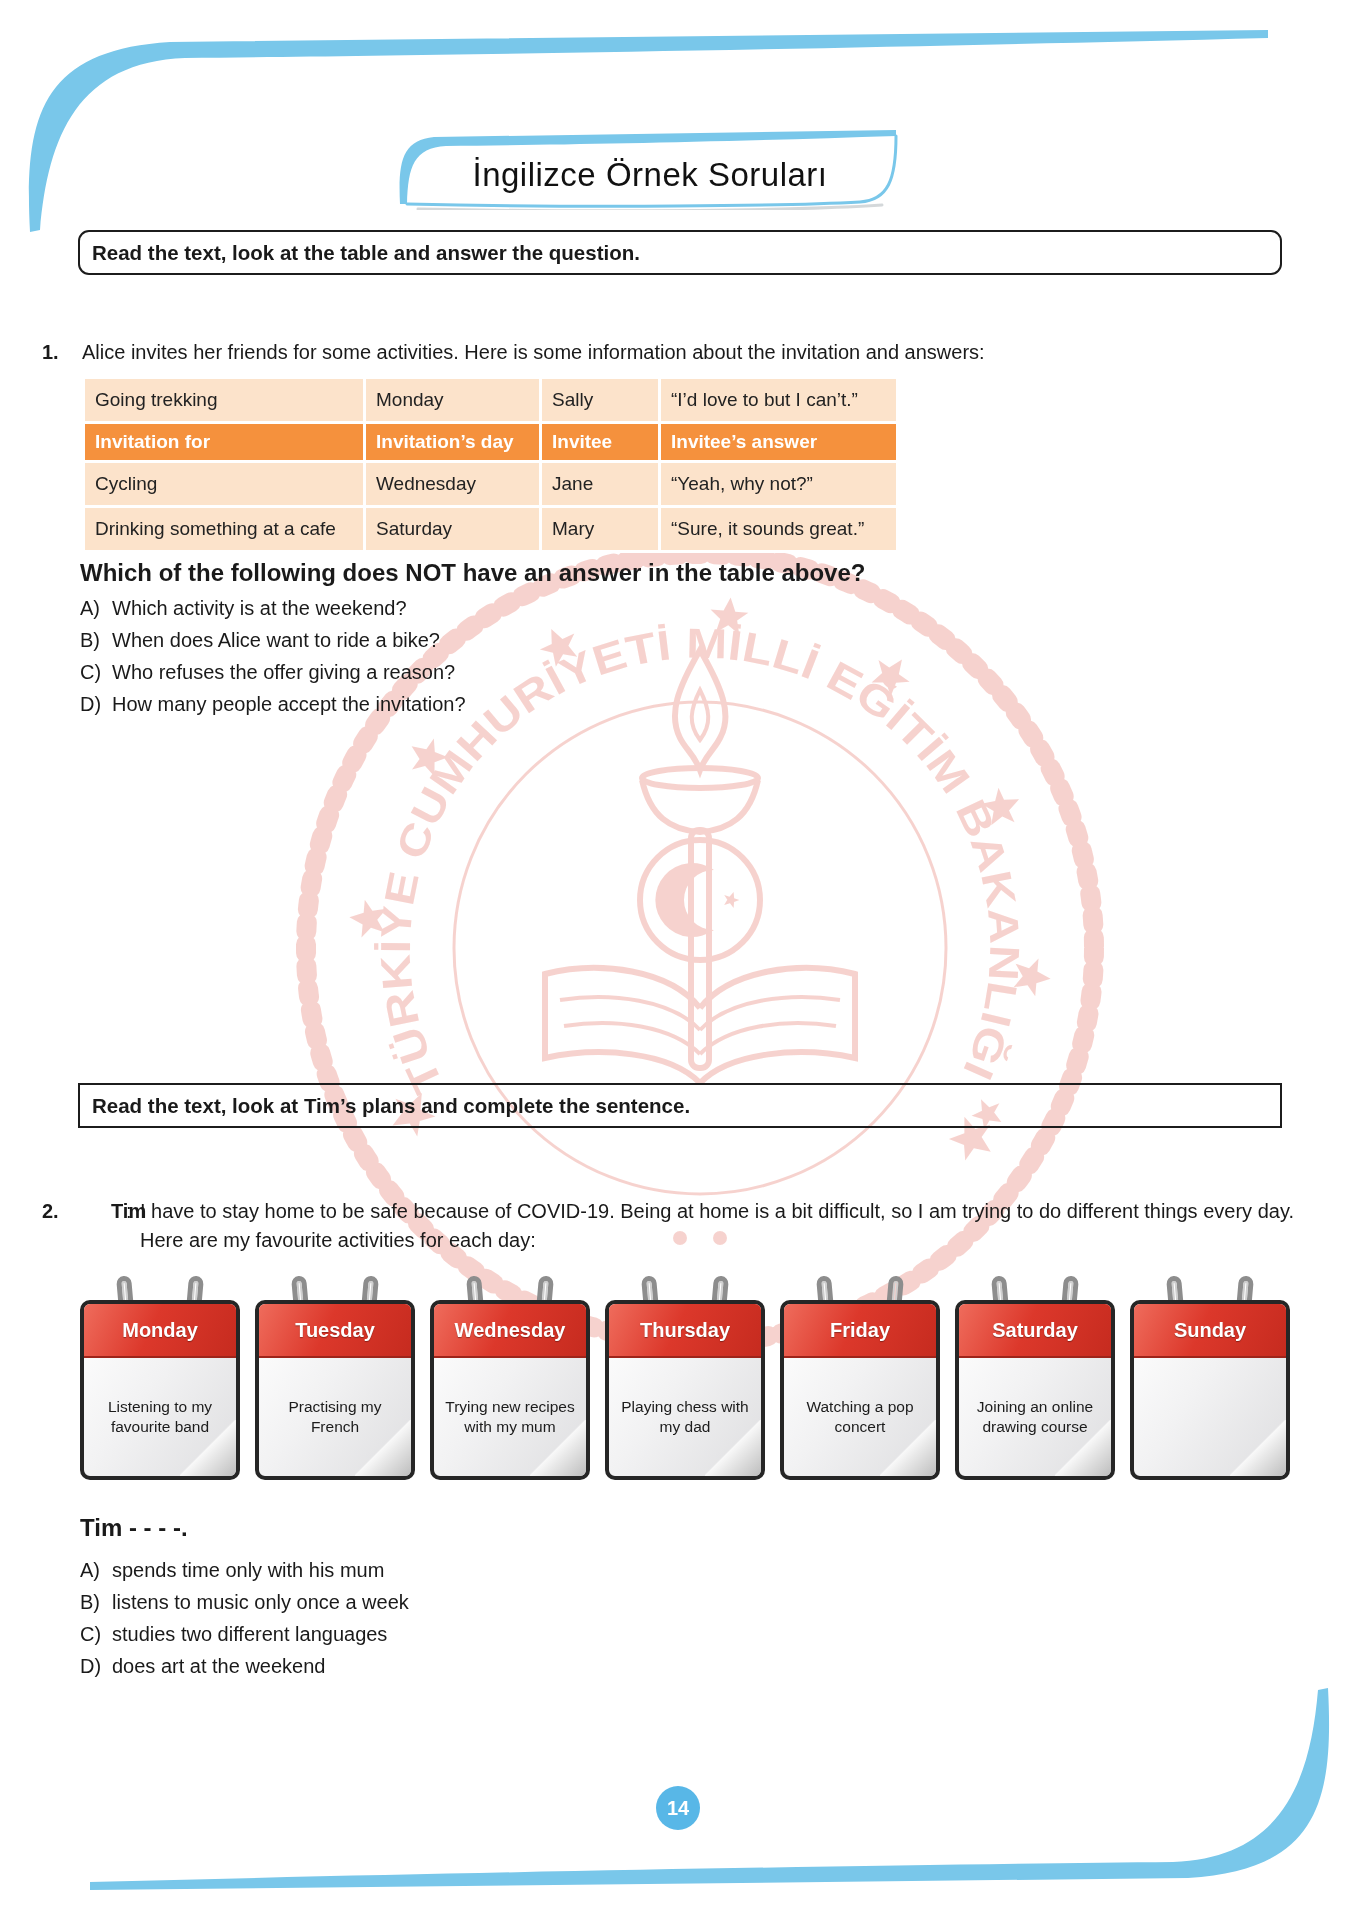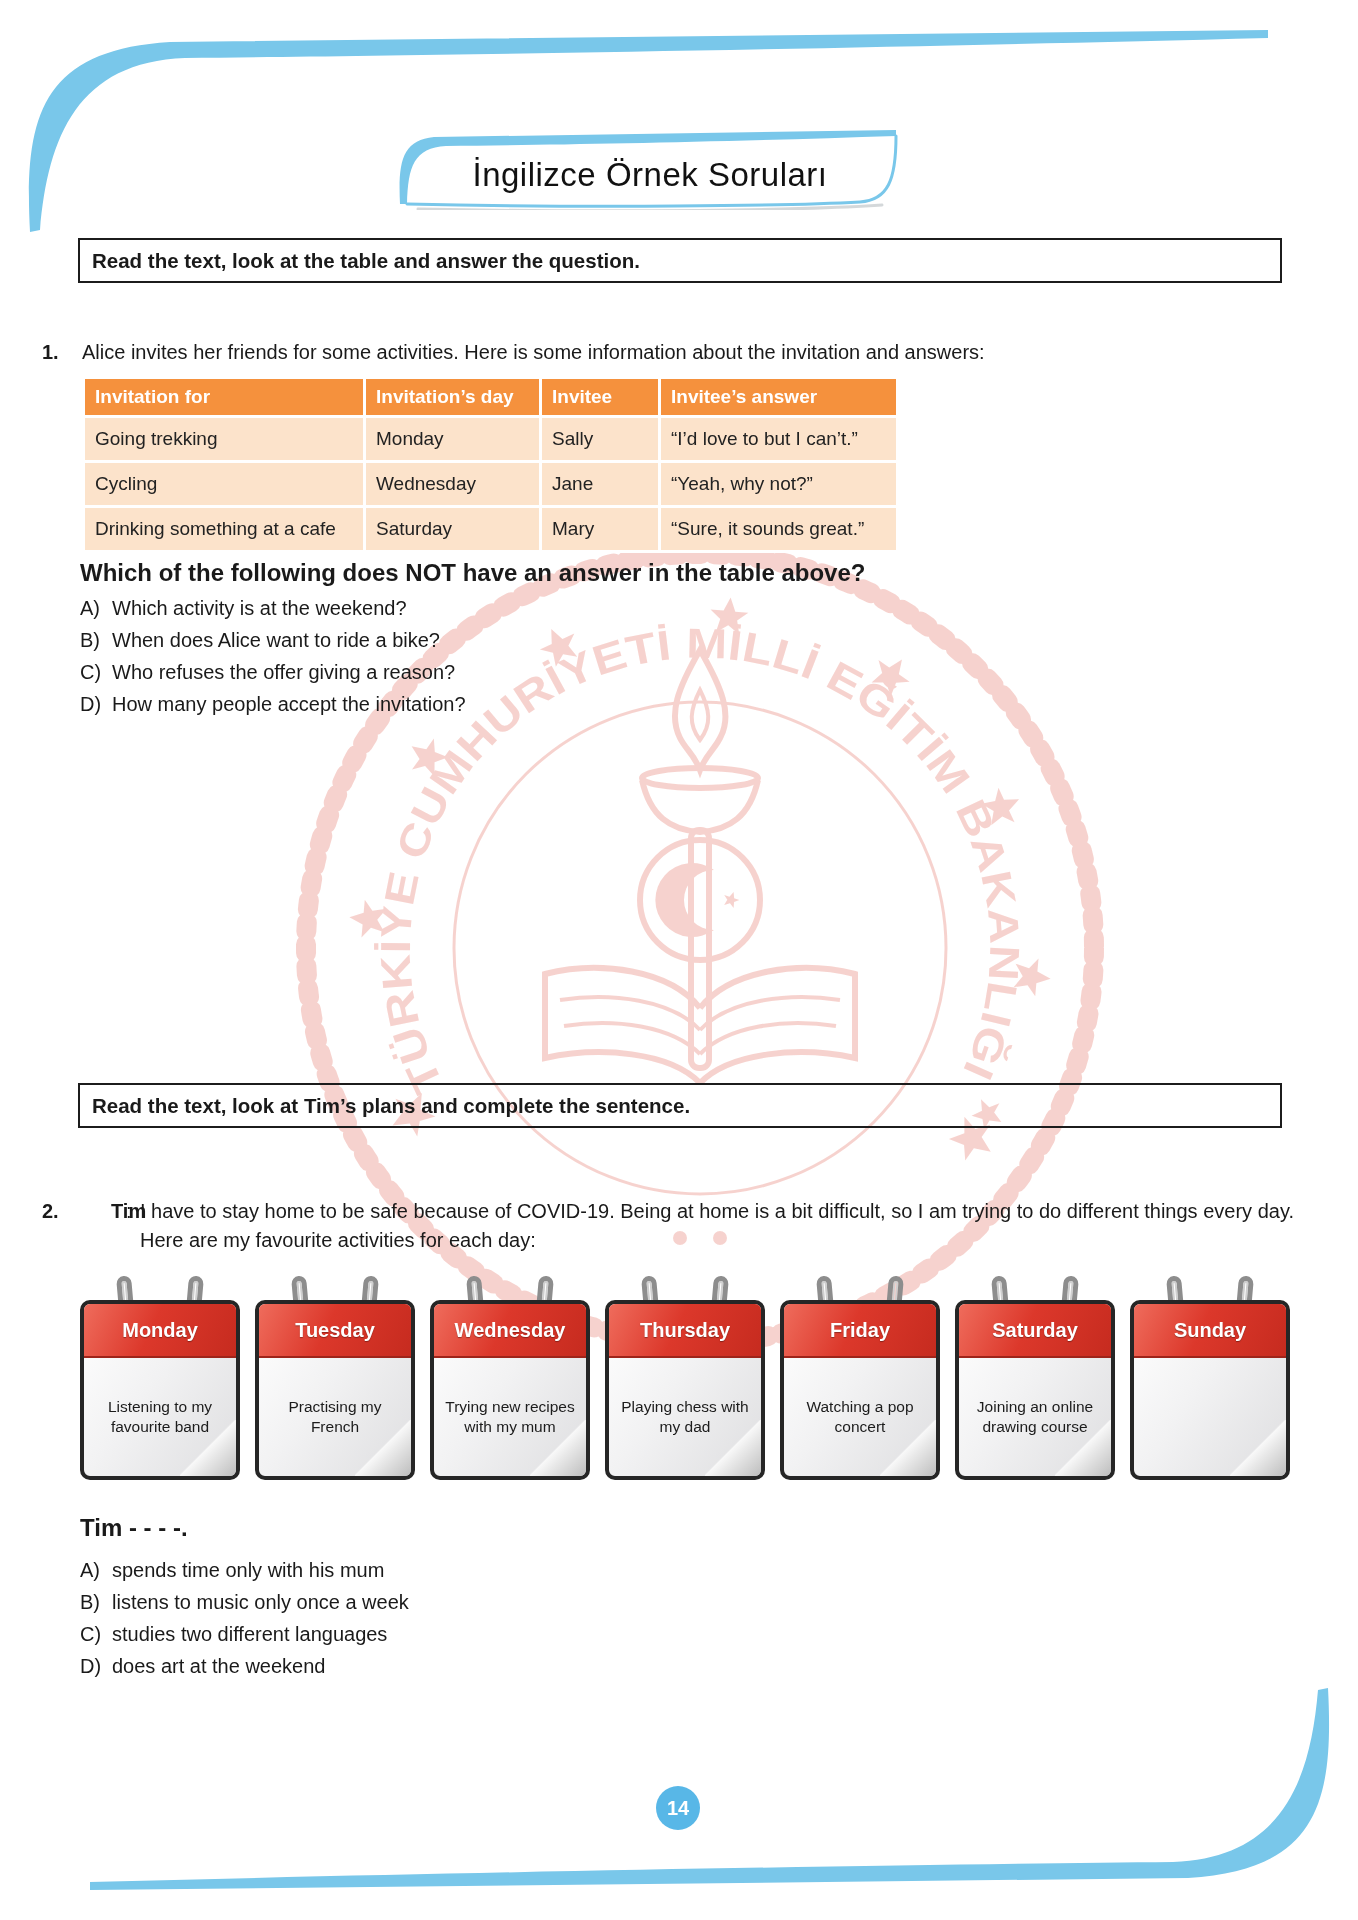--- a/index.html
+++ b/index.html
@@ -23,21 +23,21 @@
     position:absolute;left:0;top:18px;width:520px;height:78px;line-height:78px;
     text-align:center;font-size:33px;color:#111;letter-spacing:.5px;
   }
 
   
   .inst-box{
     position:absolute;left:78px;width:1204px;height:45px;border:2.5px solid #1c1c1c;
     display:flex;align-items:center;padding:0 12px;box-sizing:border-box;
     font-weight:bold;font-size:20.5px;background:transparent;
   }
-  .inst-1{top:238px;}
+  .inst-1{top:230px;border-radius:11px;}
   .inst-2{top:1083px;}
 
   
   .question{position:absolute;display:flex;font-size:20px;line-height:29px;}
   .qnum{font-weight:bold;width:40px;flex:0 0 40px;}
   .q1{left:42px;top:338px;width:1270px;}
   .q2{left:42px;top:1197px;width:1280px;}
   .q2-body{position:relative;padding-left:58px;width:1180px;}
   .speaker{position:absolute;left:0;top:0;font-weight:bold;margin-left:29px;}
   .speaker-sep{position:absolute;left:44px;top:0;}
@@ -174,30 +174,30 @@
   </div>
 
   <div class="question q1">
     <span class="qnum">1.</span>
     <span>Alice invites her friends for some activities. Here is some information about the invitation and answers:</span>
   </div>
 
   <table class="invite-table">
     <tbody>
         <tr>
+      <td>Going trekking</td>
+      <td>Monday</td>
+      <td>Sally</td>
+      <td>“I’d love to but I can’t.”</td>
+    </tr>
+    <tr>
       <th class="col1">Invitation for</th>
       <th class="col2">Invitation’s day</th>
       <th class="col3">Invitee</th>
       <th class="col4">Invitee’s answer</th>
-    </tr>
-    <tr>
-      <td>Going trekking</td>
-      <td>Monday</td>
-      <td>Sally</td>
-      <td>“I’d love to but I can’t.”</td>
     </tr>
     <tr>
       <td>Cycling</td>
       <td>Wednesday</td>
       <td>Jane</td>
       <td>“Yeah, why not?”</td>
     </tr>
     <tr>
       <td>Drinking something at a cafe</td>
       <td>Saturday</td>

